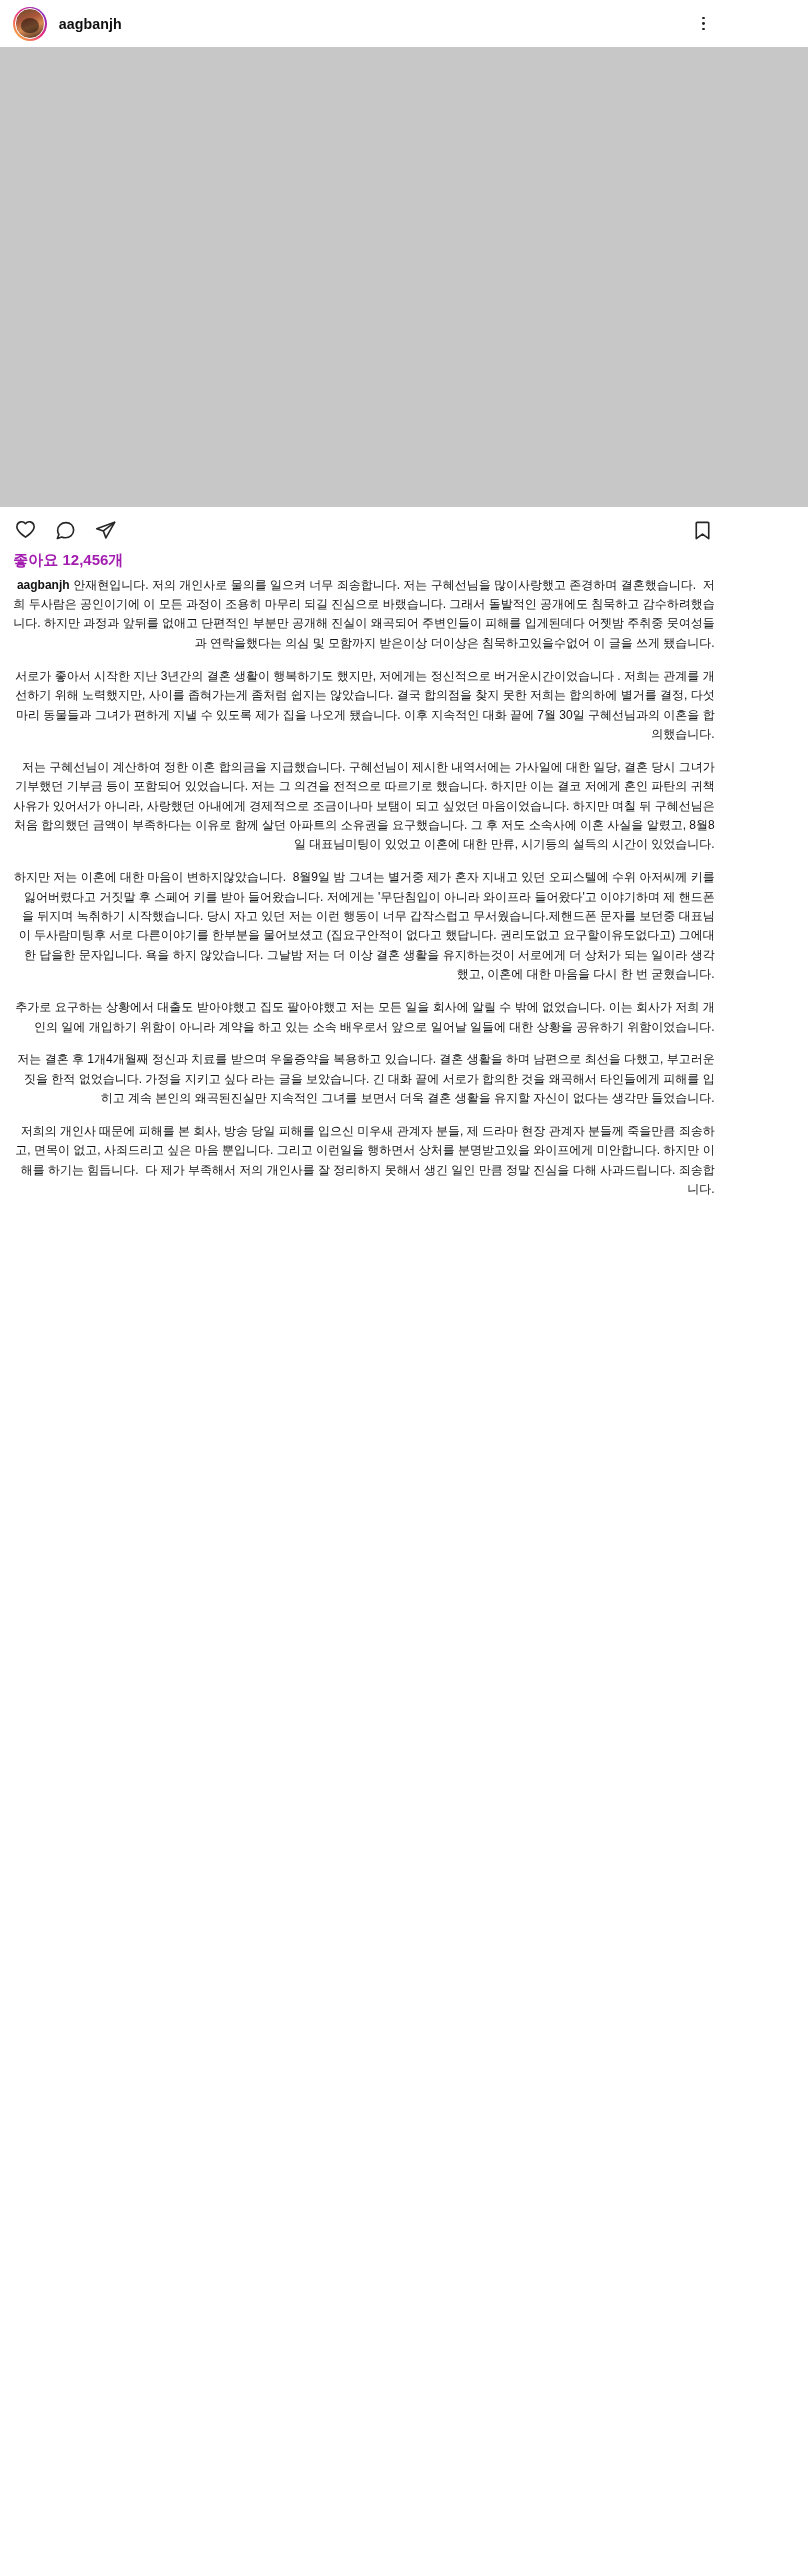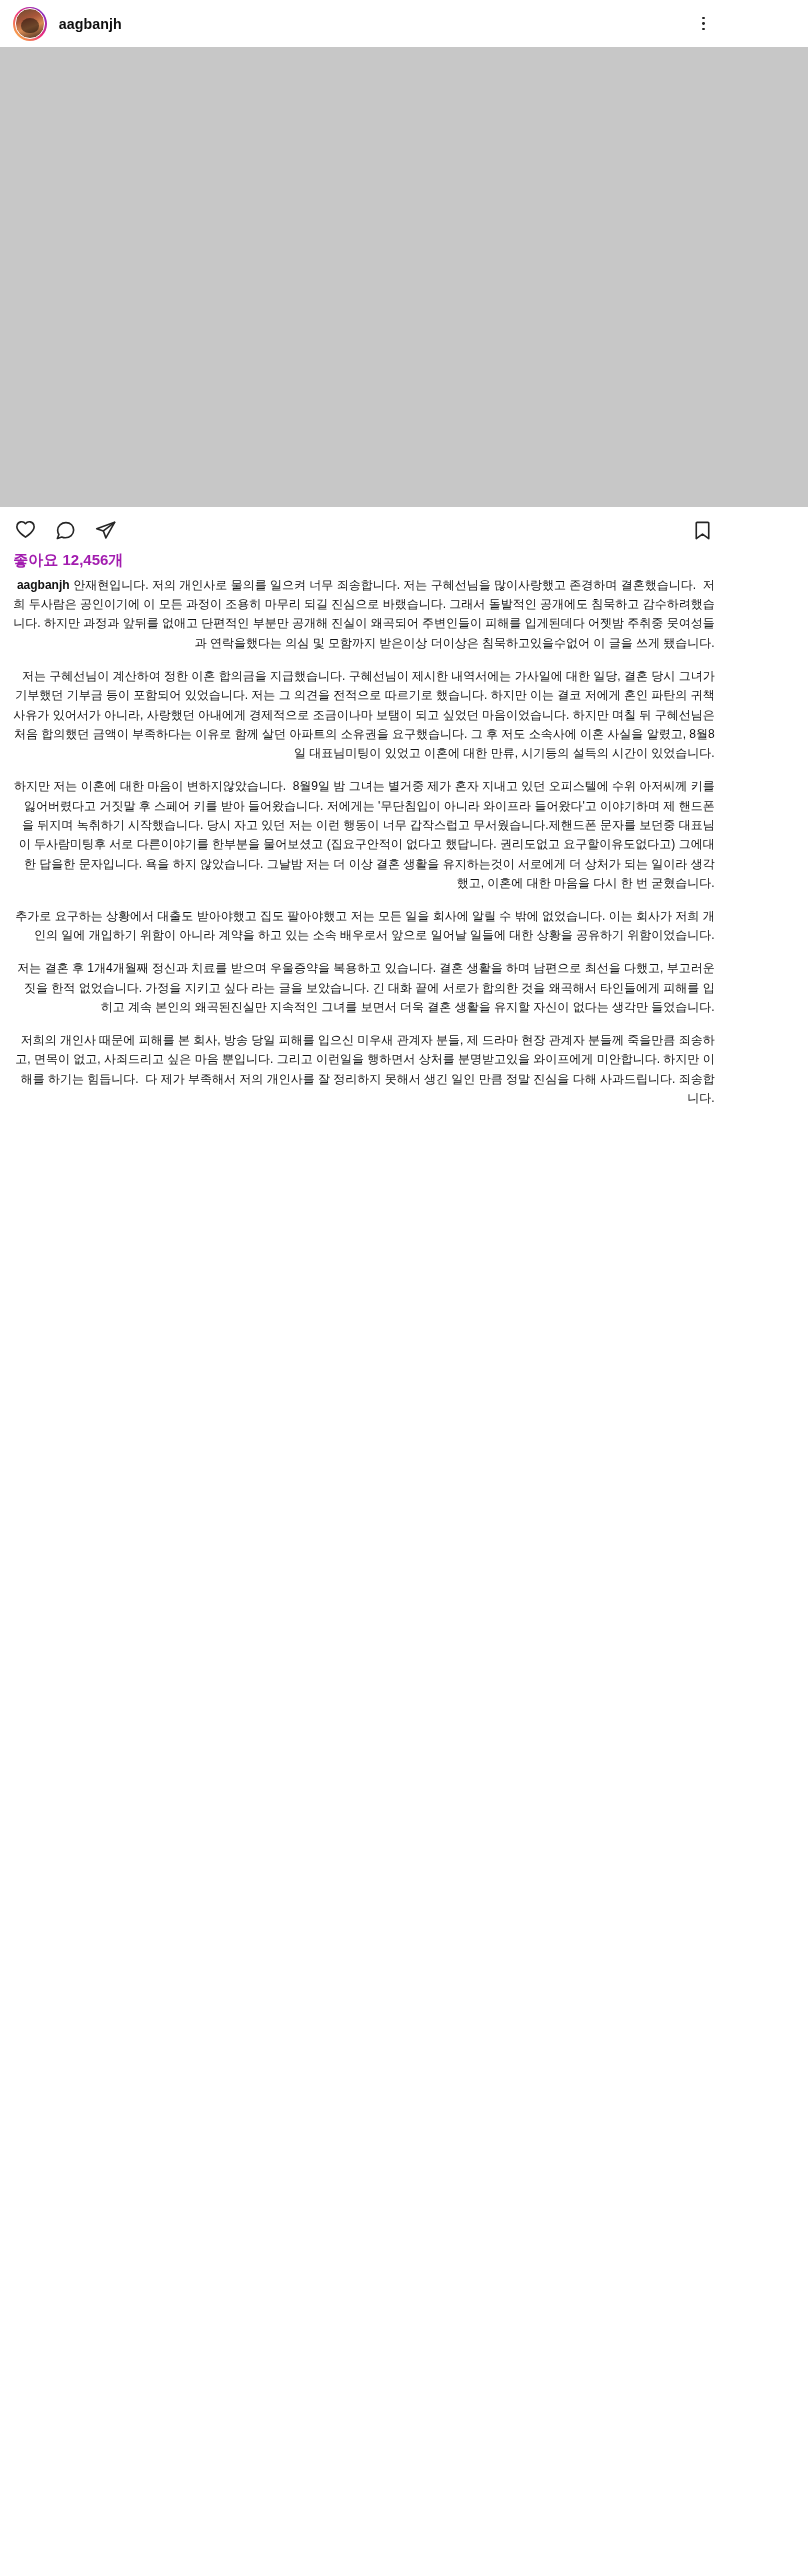--- a/index.html
+++ b/index.html
@@ -172,20 +172,21 @@
       <svg width="23" height="23" viewBox="0 0 24 24" fill="none" stroke="#262626" stroke-width="1.7" stroke-linecap="round" stroke-linejoin="round">
         <path d="M18.5 20.5 12 15.8l-6.5 4.7V4.3a.8.8 0 0 1 .8-.8h11.4a.8.8 0 0 1 .8.8z"></path>
       </svg>
     </span>
   </div>
 
   <div class="likes">좋아요 12,456개</div>
 
   <div class="caption">
     <p class="para"><span class="handle">aagbanjh</span><span>안재현입니다. 저의 개인사로 물의를 일으켜 너무 죄송합니다. 저는 구혜선님을 많이사랑했고 존경하며 결혼했습니다.  저희 두사람은 공인이기에 이 모든 과정이 조용히 마무리 되길 진심으로 바랬습니다. 그래서 돌발적인 공개에도 침묵하고 감수하려했습니다. 하지만 과정과 앞뒤를 없애고 단편적인 부분만 공개해 진실이 왜곡되어 주변인들이 피해를 입게된데다 어젯밤 주취중 뭇여성들과 연락을했다는 의심 및 모함까지 받은이상 더이상은 침묵하고있을수없어 이 글을 쓰게 됐습니다.</span></p>
+    <p class="para">서로가 좋아서 시작한 지난 3년간의 결혼 생활이 행복하기도 했지만, 저에게는 정신적으로 버거운시간이었습니다 . 저희는 관계를 개선하기 위해 노력했지만, 사이를 좁혀가는게 좀처럼 쉽지는 않았습니다. 결국 합의점을 찾지 못한 저희는 합의하에 별거를 결정, 다섯마리 동물들과 그녀가 편하게 지낼 수 있도록 제가 집을 나오게 됐습니다. 이후 지속적인 대화 끝에 7월 30일 구혜선님과의 이혼을 합의했습니다.</p>
     <p class="para">저는 구혜선님이 계산하여 정한 이혼 합의금을 지급했습니다. 구혜선님이 제시한 내역서에는 가사일에 대한 일당, 결혼 당시 그녀가 기부했던 기부금 등이 포함되어 있었습니다. 저는 그 의견을 전적으로 따르기로 했습니다. 하지만 이는 결코 저에게 혼인 파탄의 귀책사유가 있어서가 아니라, 사랑했던 아내에게 경제적으로 조금이나마 보탬이 되고 싶었던 마음이었습니다. 하지만 며칠 뒤 구혜선님은 처음 합의했던 금액이 부족하다는 이유로 함께 살던 아파트의 소유권을 요구했습니다. 그 후 저도 소속사에 이혼 사실을 알렸고, 8월8일 대표님미팅이 있었고 이혼에 대한 만류, 시기등의 설득의 시간이 있었습니다.</p>
     <p class="para">하지만 저는 이혼에 대한 마음이 변하지않았습니다.  8월9일 밤 그녀는 별거중 제가 혼자 지내고 있던 오피스텔에 수위 아저씨께 키를 잃어버렸다고 거짓말 후 스페어 키를 받아 들어왔습니다. 저에게는 '무단침입이 아니라 와이프라 들어왔다'고 이야기하며 제 핸드폰을 뒤지며 녹취하기 시작했습니다. 당시 자고 있던 저는 이런 행동이 너무 갑작스럽고 무서웠습니다.제핸드폰 문자를 보던중 대표님이 두사람미팅후 서로 다른이야기를 한부분을 물어보셨고 (집요구안적이 없다고 했답니다. 권리도없고 요구할이유도없다고) 그에대한 답을한 문자입니다. 욕을 하지 않았습니다. 그날밤 저는 더 이상 결혼 생활을 유지하는것이 서로에게 더 상처가 되는 일이라 생각했고, 이혼에 대한 마음을 다시 한 번 굳혔습니다.</p>
     <p class="para">추가로 요구하는 상황에서 대출도 받아야했고 집도 팔아야했고 저는 모든 일을 회사에 알릴 수 밖에 없었습니다. 이는 회사가 저희 개인의 일에 개입하기 위함이 아니라 계약을 하고 있는 소속 배우로서 앞으로 일어날 일들에 대한 상황을 공유하기 위함이었습니다.</p>
     <p class="para">저는 결혼 후 1개4개월째 정신과 치료를 받으며 우울증약을 복용하고 있습니다. 결혼 생활을 하며 남편으로 최선을 다했고, 부고러운 짓을 한적 없었습니다. 가정을 지키고 싶다 라는 글을 보았습니다. 긴 대화 끝에 서로가 합의한 것을 왜곡해서 타인들에게 피해를 입히고 계속 본인의 왜곡된진실만 지속적인 그녀를 보면서 더욱 결혼 생활을 유지할 자신이 없다는 생각만 들었습니다.</p>
     <p class="para">저희의 개인사 때문에 피해를 본 회사, 방송 당일 피해를 입으신 미우새 관계자 분들, 제 드라마 현장 관계자 분들께 죽을만큼 죄송하고, 면목이 없고, 사죄드리고 싶은 마음 뿐입니다. 그리고 이런일을 행하면서 상처를 분명받고있을 와이프에게 미안합니다. 하지만 이해를 하기는 힘듭니다.  다 제가 부족해서 저의 개인사를 잘 정리하지 못해서 생긴 일인 만큼 정말 진심을 다해 사과드립니다. 죄송합니다.</p>
   </div>
 
 </div>
 
 

